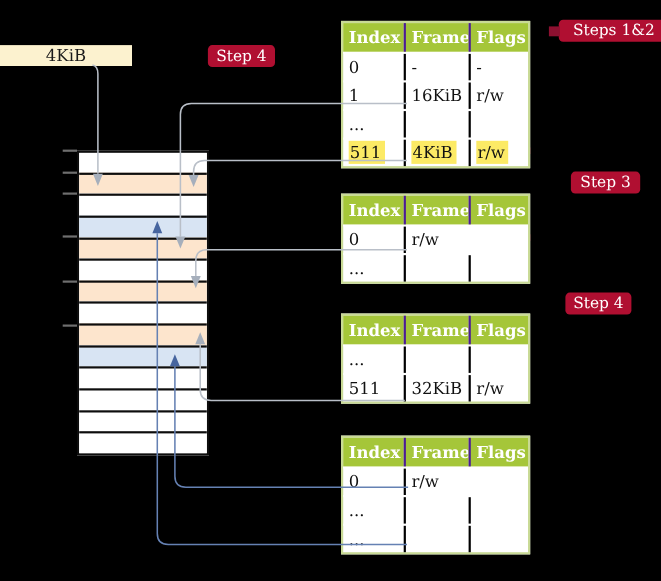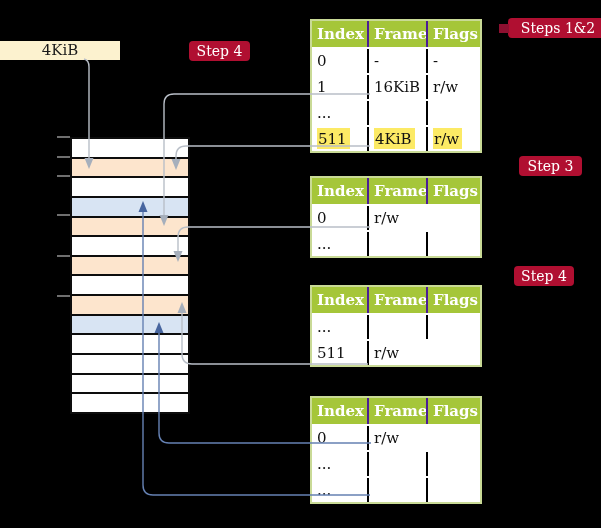--- a/index.html
+++ b/index.html
@@ -168,20 +168,21 @@
       <div class="cell">Frame</div>
       <div class="cell">Flags</div>
     </div>
     <div class="trow body">
       <div class="cell plain">...</div>
       <div class="cell plain"></div>
       <div class="cell plain"></div>
     </div>
     <div class="trow body">
       <div class="cell banded">511</div>
+      <div class="cell banded">32KiB</div>
       <div class="cell banded">r/w</div>
     </div>
   </div>
 
   <div class="ptable t4">
     <div class="trow head">
       <div class="cell">Index</div>
       <div class="cell">Frame</div>
       <div class="cell">Flags</div>
     </div>

